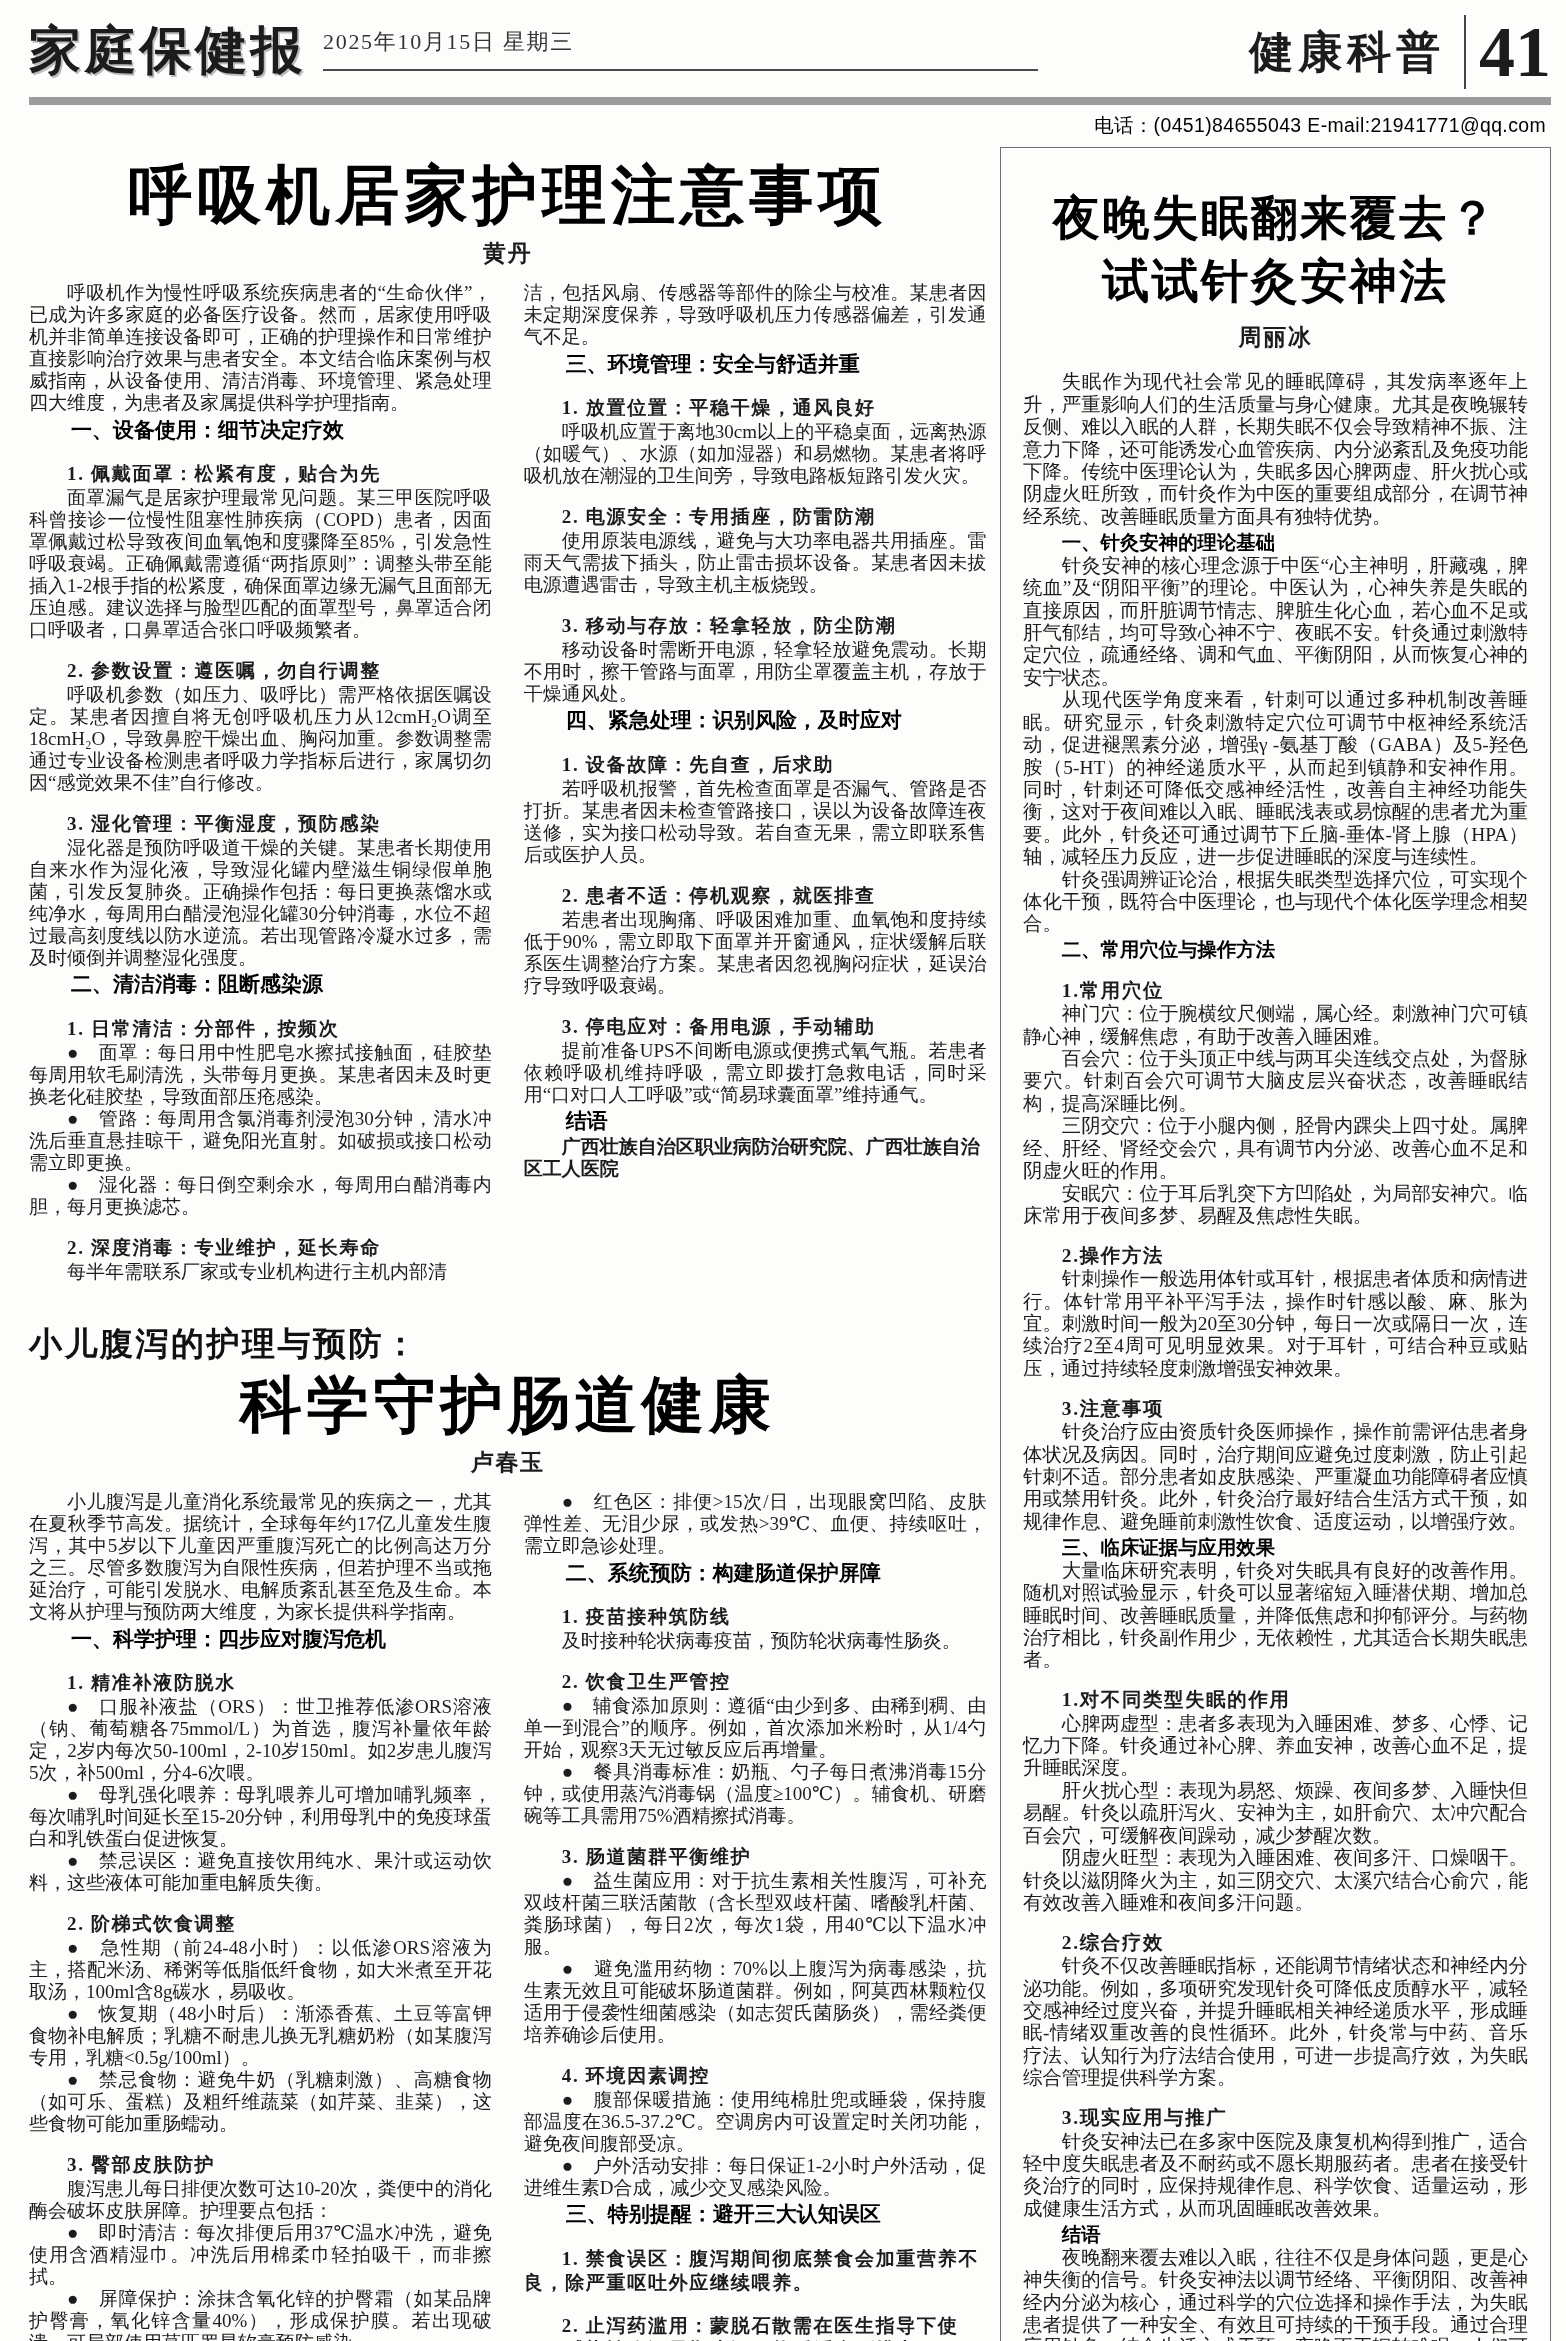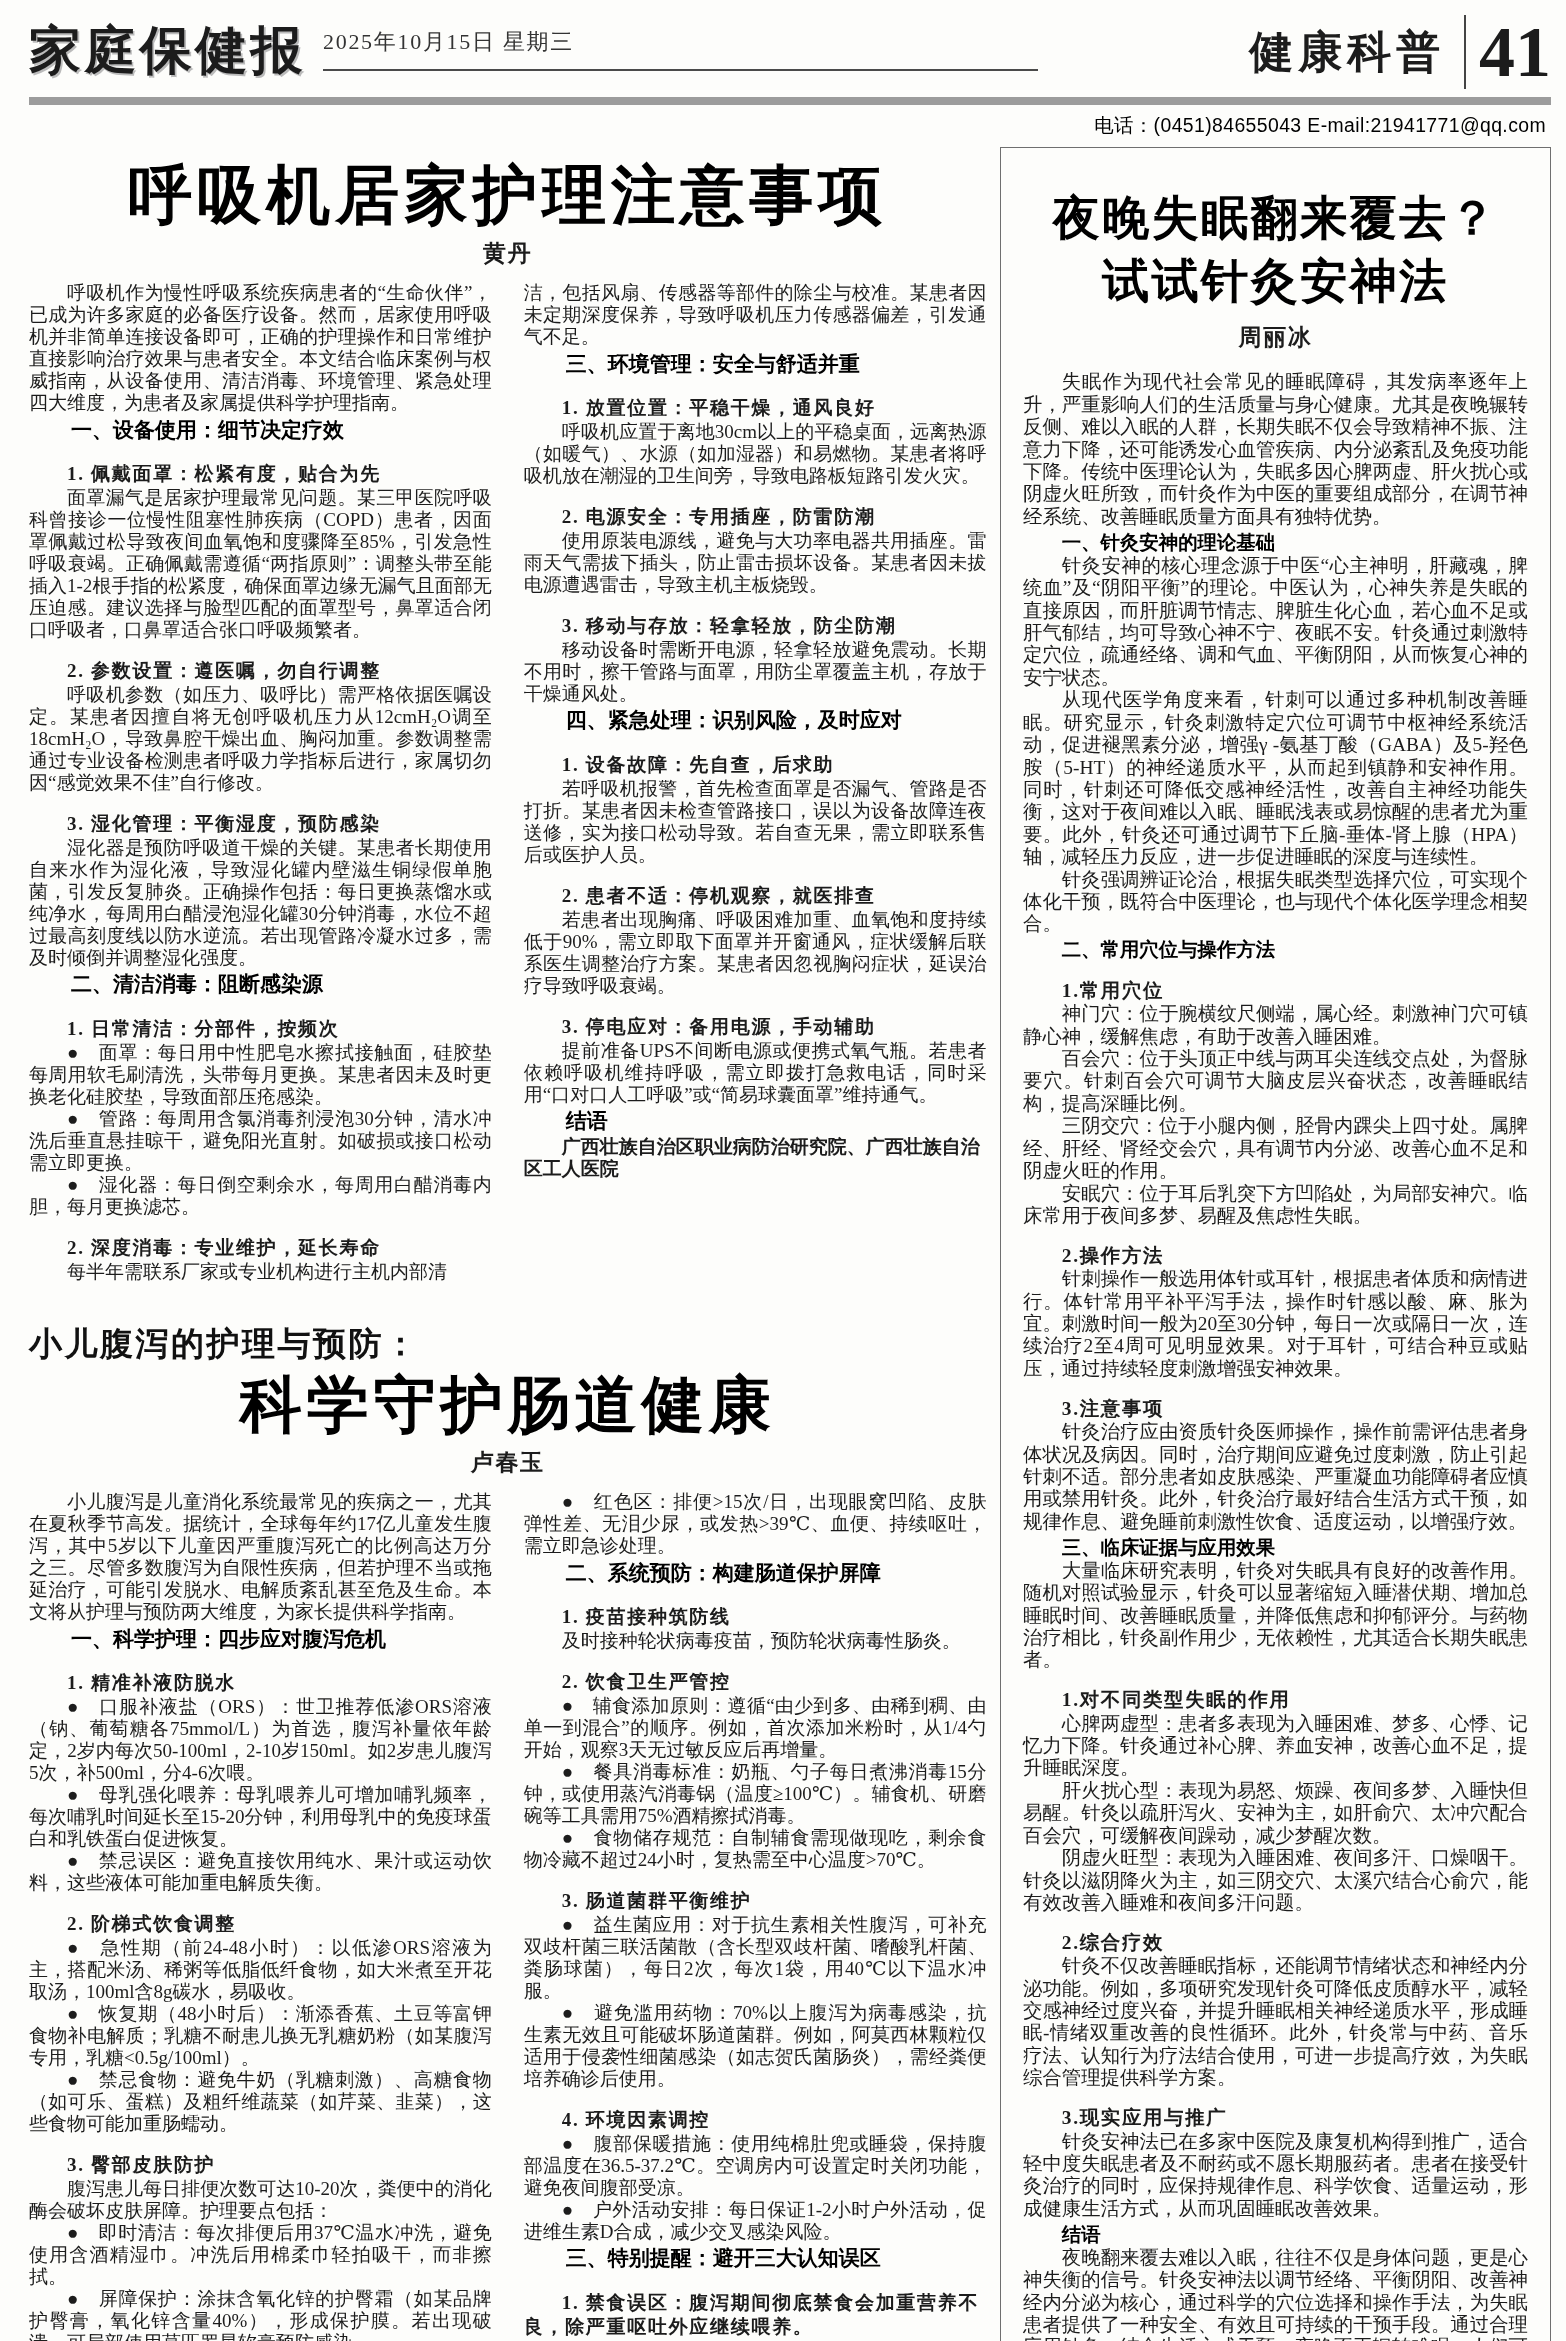--- a/index.html
+++ b/index.html
@@ -165,21 +165,20 @@
               <p class="para bullet">●　绿色区：每日排便&lt;10次，无脱水表现，可居家护理。</p>
             </div>
           <div class="col">
               <p class="para bullet">●　红色区：排便&gt;15次/日，出现眼窝凹陷、皮肤弹性差、无泪少尿，或发热&gt;39℃、血便、持续呕吐，需立即急诊处理。</p>
               <p class="para h2">二、系统预防：构建肠道保护屏障</p>
               <p class="para h3">1. 疫苗接种筑防线</p>
               <p class="para body">及时接种轮状病毒疫苗，预防轮状病毒性肠炎。</p>
               <p class="para h3">2. 饮食卫生严管控</p>
               <p class="para bullet">●　辅食添加原则：遵循“由少到多、由稀到稠、由单一到混合”的顺序。例如，首次添加米粉时，从1/4勺开始，观察3天无过敏反应后再增量。</p>
               <p class="para bullet">●　餐具消毒标准：奶瓶、勺子每日煮沸消毒15分钟，或使用蒸汽消毒锅（温度≥100℃）。辅食机、研磨碗等工具需用75%酒精擦拭消毒。</p>
-              <p class="para bullet">●　食物储存规范：自制辅食需现做现吃，剩余食物冷藏不超过24小时，复热需至中心温度&gt;70℃。</p>
               <p class="para h3">3. 肠道菌群平衡维护</p>
               <p class="para bullet">●　益生菌应用：对于抗生素相关性腹泻，可补充双歧杆菌三联活菌散（含长型双歧杆菌、嗜酸乳杆菌、粪肠球菌），每日2次，每次1袋，用40℃以下温水冲服。</p>
               <p class="para bullet">●　避免滥用药物：70%以上腹泻为病毒感染，抗生素无效且可能破坏肠道菌群。例如，阿莫西林颗粒仅适用于侵袭性细菌感染（如志贺氏菌肠炎），需经粪便培养确诊后使用。</p>
               <p class="para h3">4. 环境因素调控</p>
               <p class="para bullet">●　腹部保暖措施：使用纯棉肚兜或睡袋，保持腹部温度在36.5-37.2℃。空调房内可设置定时关闭功能，避免夜间腹部受凉。</p>
               <p class="para bullet">●　户外活动安排：每日保证1-2小时户外活动，促进维生素D合成，减少交叉感染风险。</p>
               <p class="para h2">三、特别提醒：避开三大认知误区</p>
               <p class="para h3">1. 禁食误区：腹泻期间彻底禁食会加重营养不良，除严重呕吐外应继续喂养。</p>
               <p class="para h3">2. 止泻药滥用：蒙脱石散需在医生指导下使用，感染性腹泻早期止泻可能延缓病原排出。</p>
               <p class="para h3">3. 自制补液风险：家庭自制糖盐水难以精准控制渗透压，建议使用标准ORS溶液。</p>

